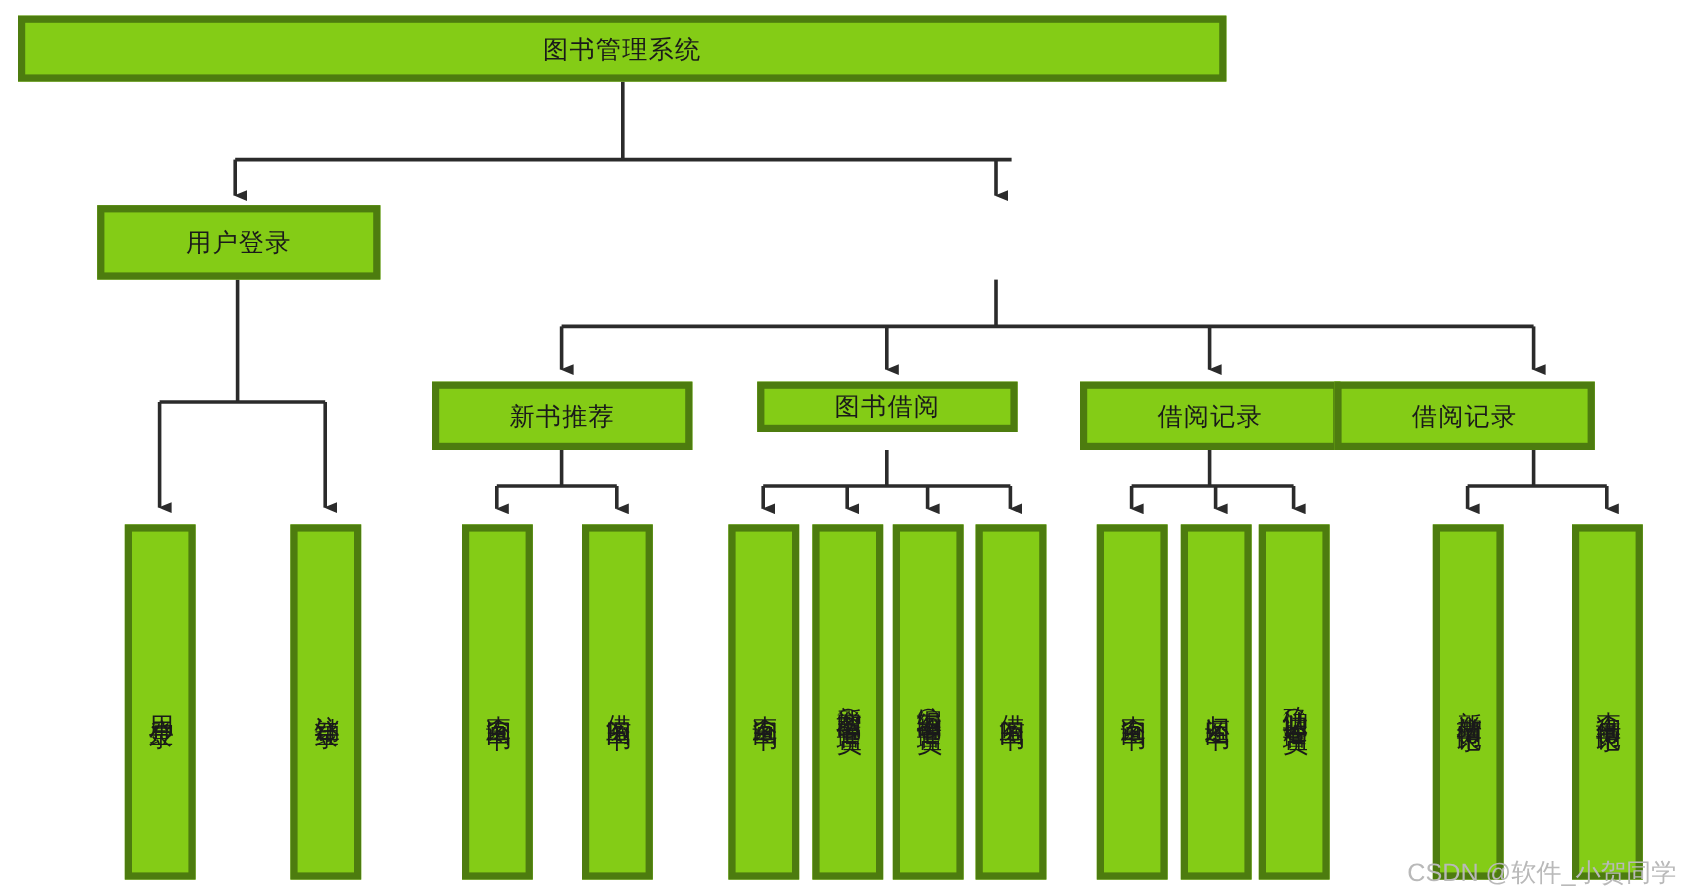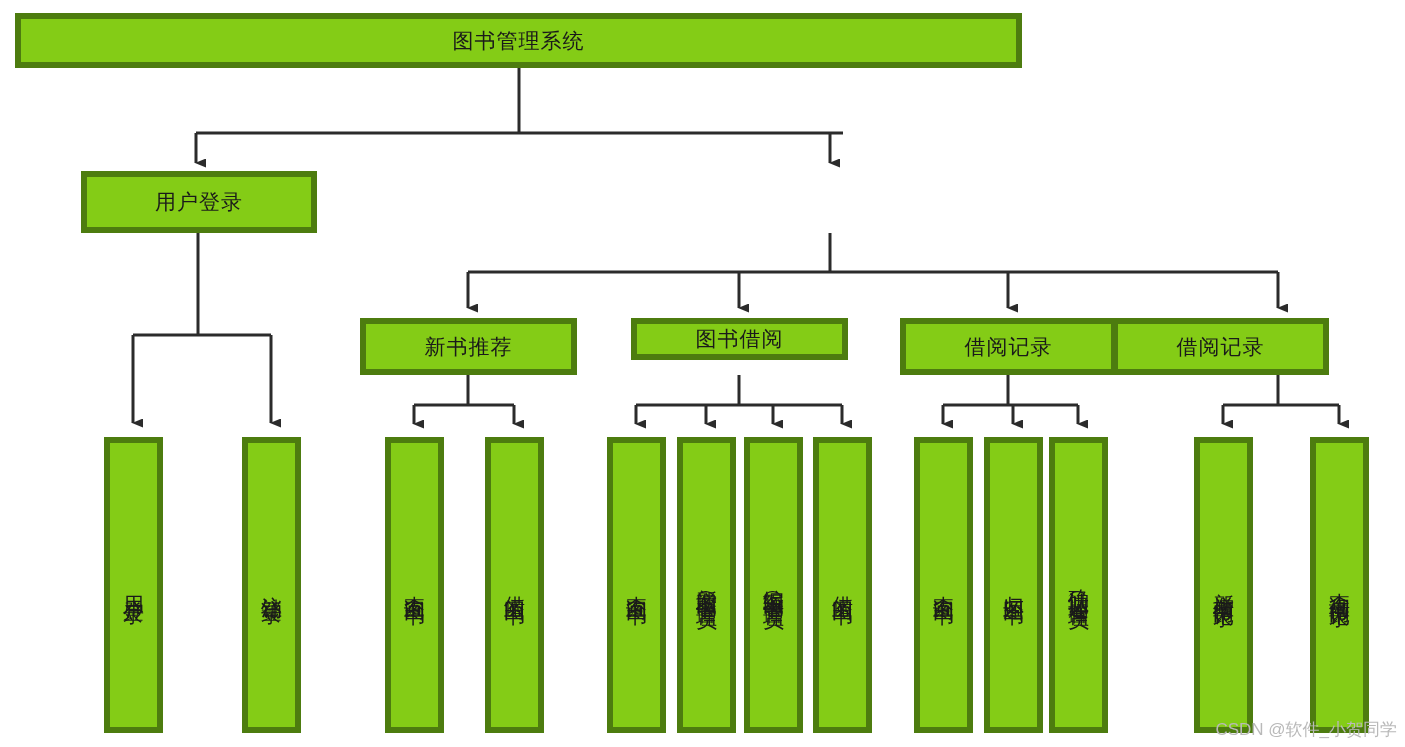--- a/index.html
+++ b/index.html
@@ -51,21 +51,21 @@
     white-space: nowrap;
   }
   .node .label {
     white-space: nowrap;
     user-select: none;
   }
   .watermark {
     position: absolute;
     right: 8px;
     bottom: 6px;
-    font-size: 17px;
+    font-size: 21px;
     color: #b9b9b9;
     white-space: nowrap;
     user-select: none;
   }
 </style>
 </head>
 <body>
 
 <div id="diagram-root">
 

